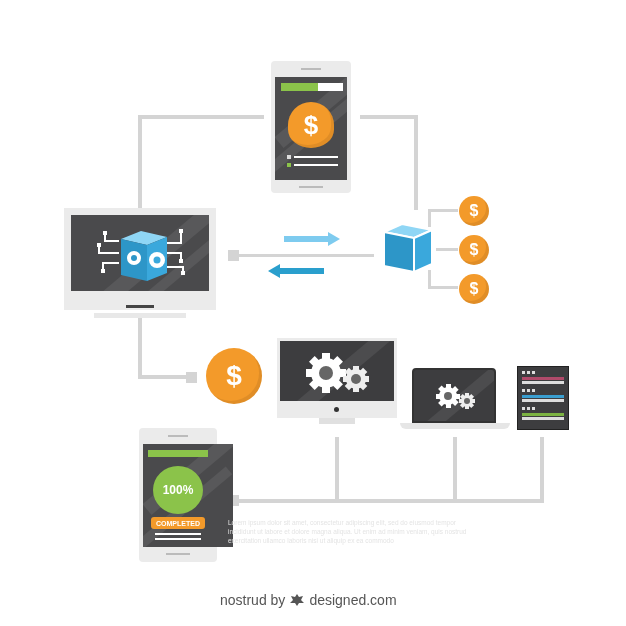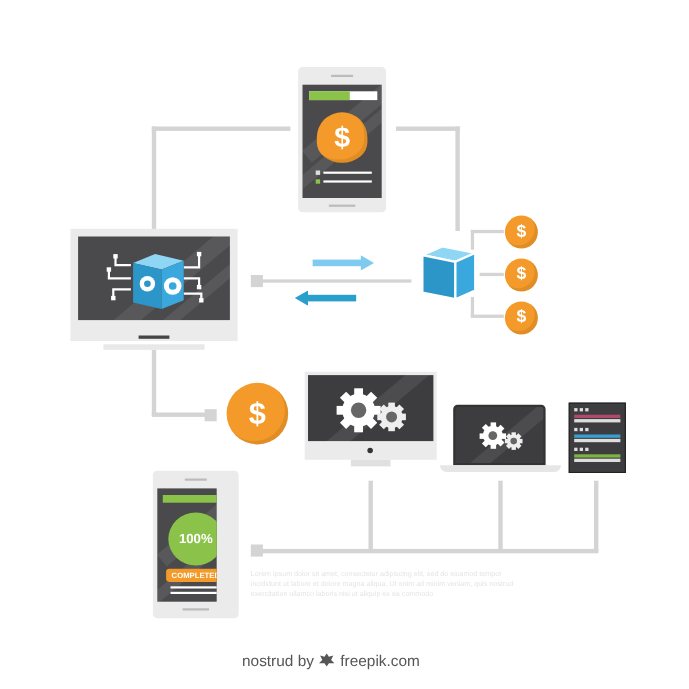--- a/index.html
+++ b/index.html
@@ -189,21 +189,21 @@
   <div class="abs" style="left:4px; top:32px; width:42px; height:3px; background:#ddd;"></div>
   <div class="abs" style="left:4px; top:40px; width:3px; height:3px; background:#ddd;"></div>
   <div class="abs" style="left:9px; top:40px; width:3px; height:3px; background:#ddd;"></div>
   <div class="abs" style="left:14px; top:40px; width:3px; height:3px; background:#ddd;"></div>
   <div class="abs" style="left:4px; top:46px; width:42px; height:3px; background:#7cb342;"></div>
   <div class="abs" style="left:4px; top:50px; width:42px; height:3px; background:#ddd;"></div>
 </div>
 
 <div class="device-frame" style="left:139px; top:428px; width:78px; height:134px; border-radius:4px;">
   <div class="abs" style="left:29px; top:7px; width:20px; height:2px; background:#bbb;"></div>
-  <div class="screen" style="left:4px; top:16px; width:54px; height:103px;">
+  <div class="screen" style="left:4px; top:16px; width:90px; height:103px;">
     <div class="stripe" style="left:-10px; top:20px; width:120px; height:14px;"></div>
     <div class="stripe" style="left:-20px; top:60px; width:120px; height:10px;"></div>
     <div class="abs" style="left:5px; top:6px; width:60px; height:7px; background:#8bc34a;"></div>
     <div class="abs" style="left:10px; top:22px; width:50px; height:48px; border-radius:50%; background:#8bc34a; display:flex; align-items:center; justify-content:center;">
       <span style="color:#fff; font-weight:bold; font-size:12px;">100%</span>
     </div>
     <div class="abs" style="left:8px; top:73px; width:54px; height:12px; border-radius:3px; background:#f39a2a; display:flex; align-items:center; justify-content:center;">
       <span style="color:#fff; font-weight:bold; font-size:7px;">COMPLETED</span>
     </div>
     <div class="abs" style="left:12px; top:89px; width:46px; height:2px; background:#fff;"></div>
@@ -216,14 +216,14 @@
   <div>Lorem ipsum dolor sit amet, consectetur adipiscing elit, sed do eiusmod tempor</div>
   <div>incididunt ut labore et dolore magna aliqua. Ut enim ad minim veniam, quis nostrud</div>
   <div>exercitation ullamco laboris nisi ut aliquip ex ea commodo</div>
 </div>
 
 <div class="footer" style="left:220px; top:592px; display:flex; align-items:center; gap:4px;">
   <span>nostrud by</span>
   <svg width="16" height="14" viewBox="0 0 16 14">
     <path d="M8 1 L10 4 L14 3 L12 7 L15 10 L10 10 L8 13 L6 10 L1 10 L4 7 L2 3 L6 4 Z" fill="#555"></path>
   </svg>
-  <span>freepik.com</span>
+  <span>designed.com</span>
 </div>
 
 </body></html>

